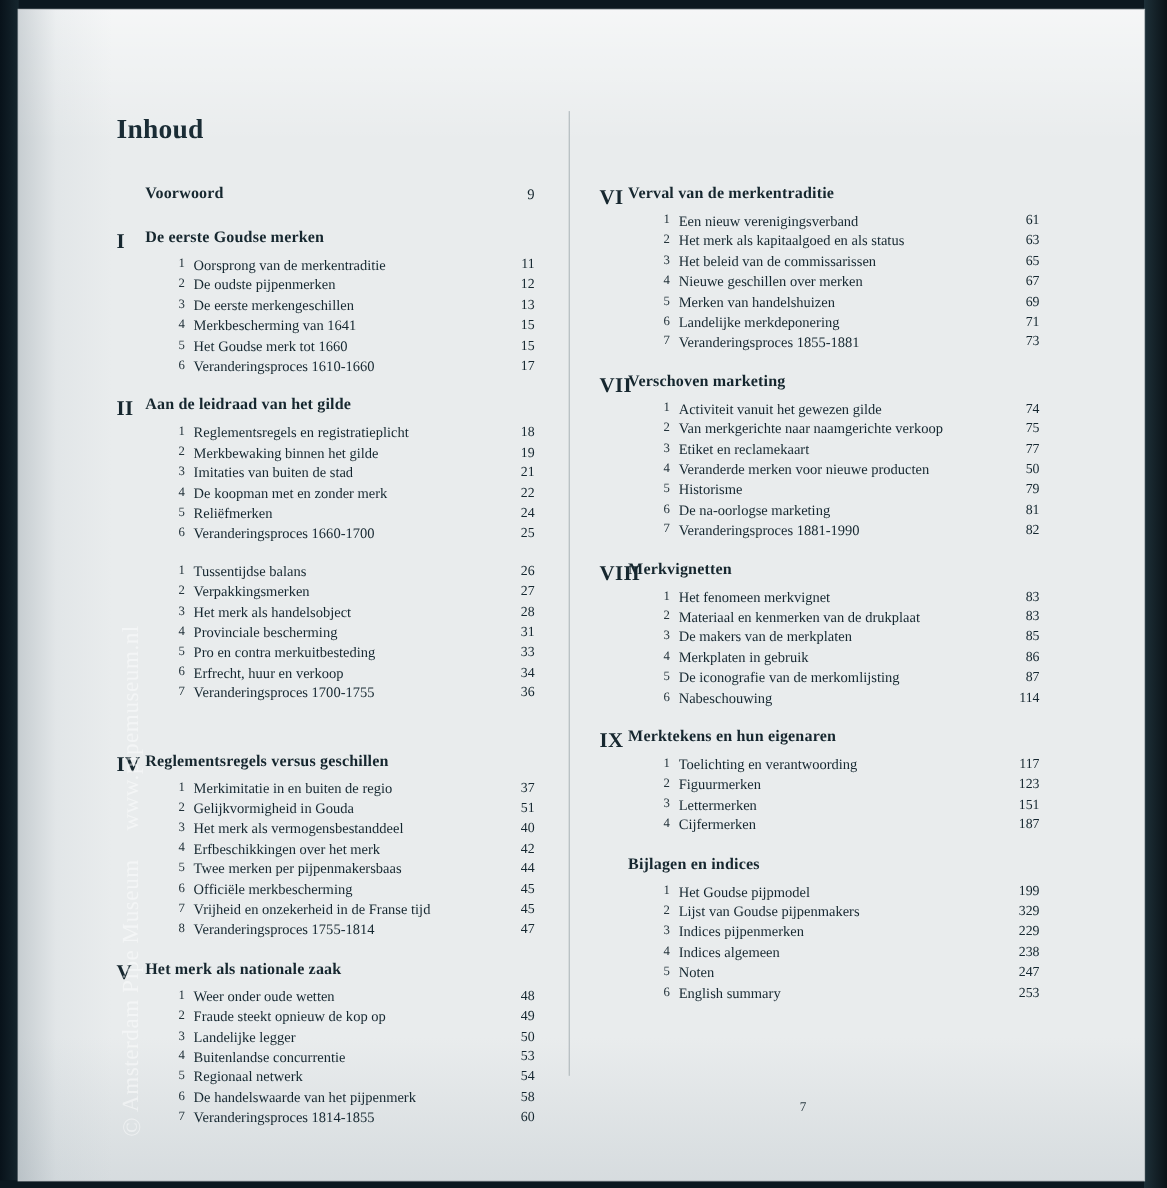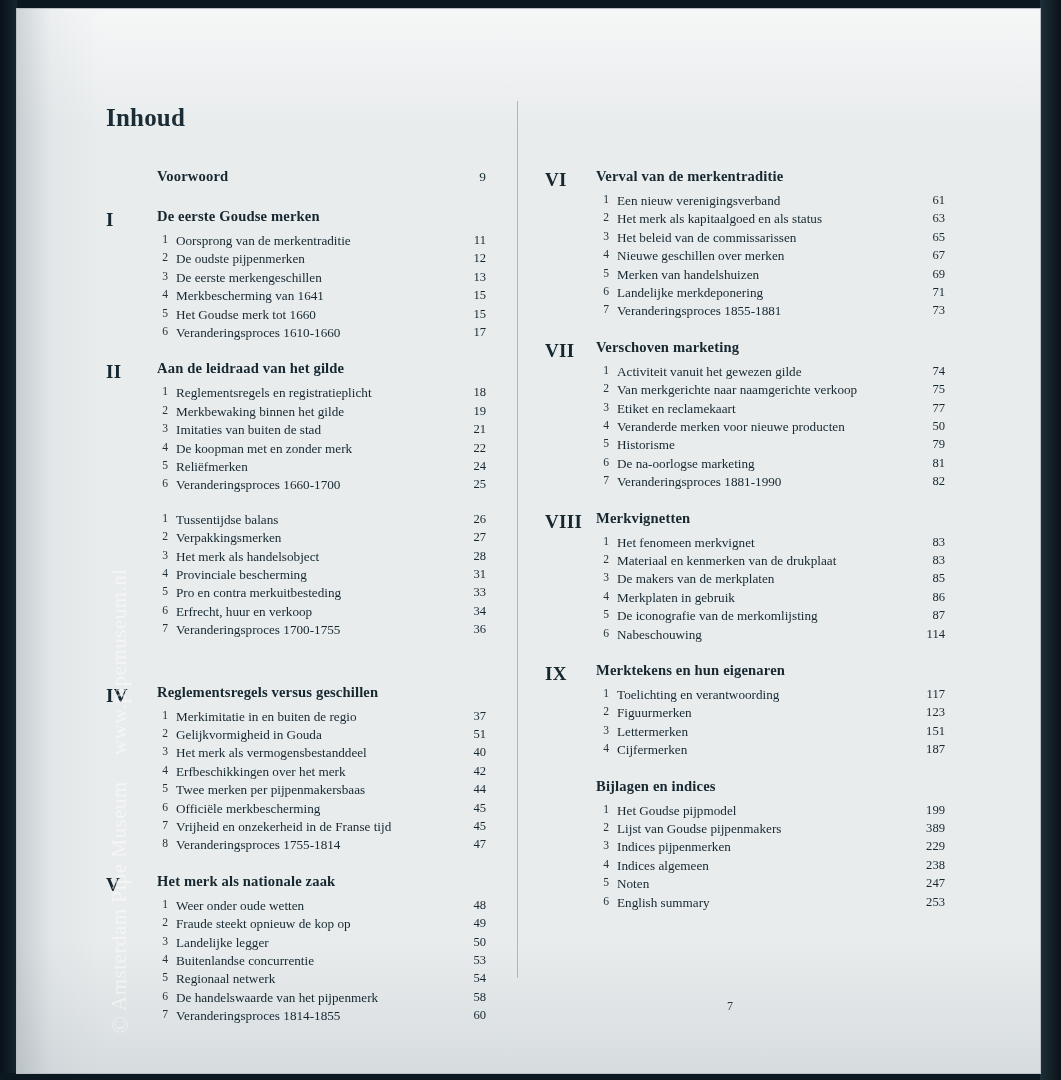--- a/index.html
+++ b/index.html
@@ -152,21 +152,20 @@
     letter-spacing: .3px;
   }
   .sec-title {
     position: absolute;
     left: 26px;
     top: 1px;
     font-size: 14.6px;
     font-weight: bold;
     color: #16272f;
     letter-spacing: .15px;
-    margin-left: 25px;
   }
   .sec-page {
     position: absolute;
     right: 0;
     top: 2px;
     font-size: 13.3px;
     color: #16272f;
     text-align: right;
     width: 34px;
   }
@@ -581,21 +580,21 @@
             <div class="sec-title">Bijlagen en indices</div>
           </div>
           <div class="entry">
             <span class="e-num">1</span>
             <span class="e-label">Het Goudse pijpmodel</span>
             <span class="e-page">199</span>
           </div>
           <div class="entry">
             <span class="e-num">2</span>
             <span class="e-label">Lijst van Goudse pijpenmakers</span>
-            <span class="e-page">389</span>
+            <span class="e-page">329</span>
           </div>
           <div class="entry">
             <span class="e-num">3</span>
             <span class="e-label">Indices pijpenmerken</span>
             <span class="e-page">229</span>
           </div>
           <div class="entry">
             <span class="e-num">4</span>
             <span class="e-label">Indices algemeen</span>
             <span class="e-page">238</span>

